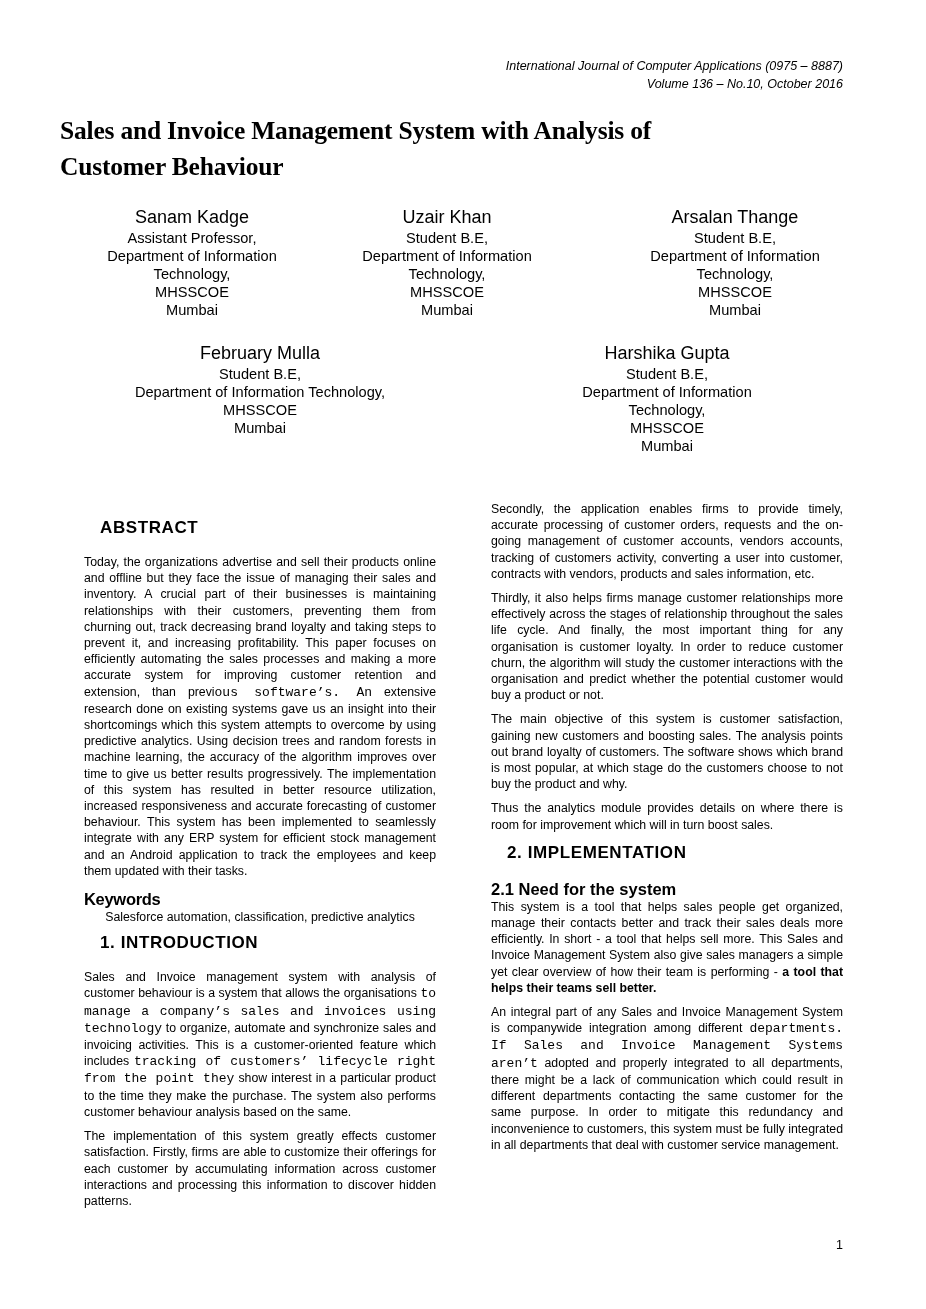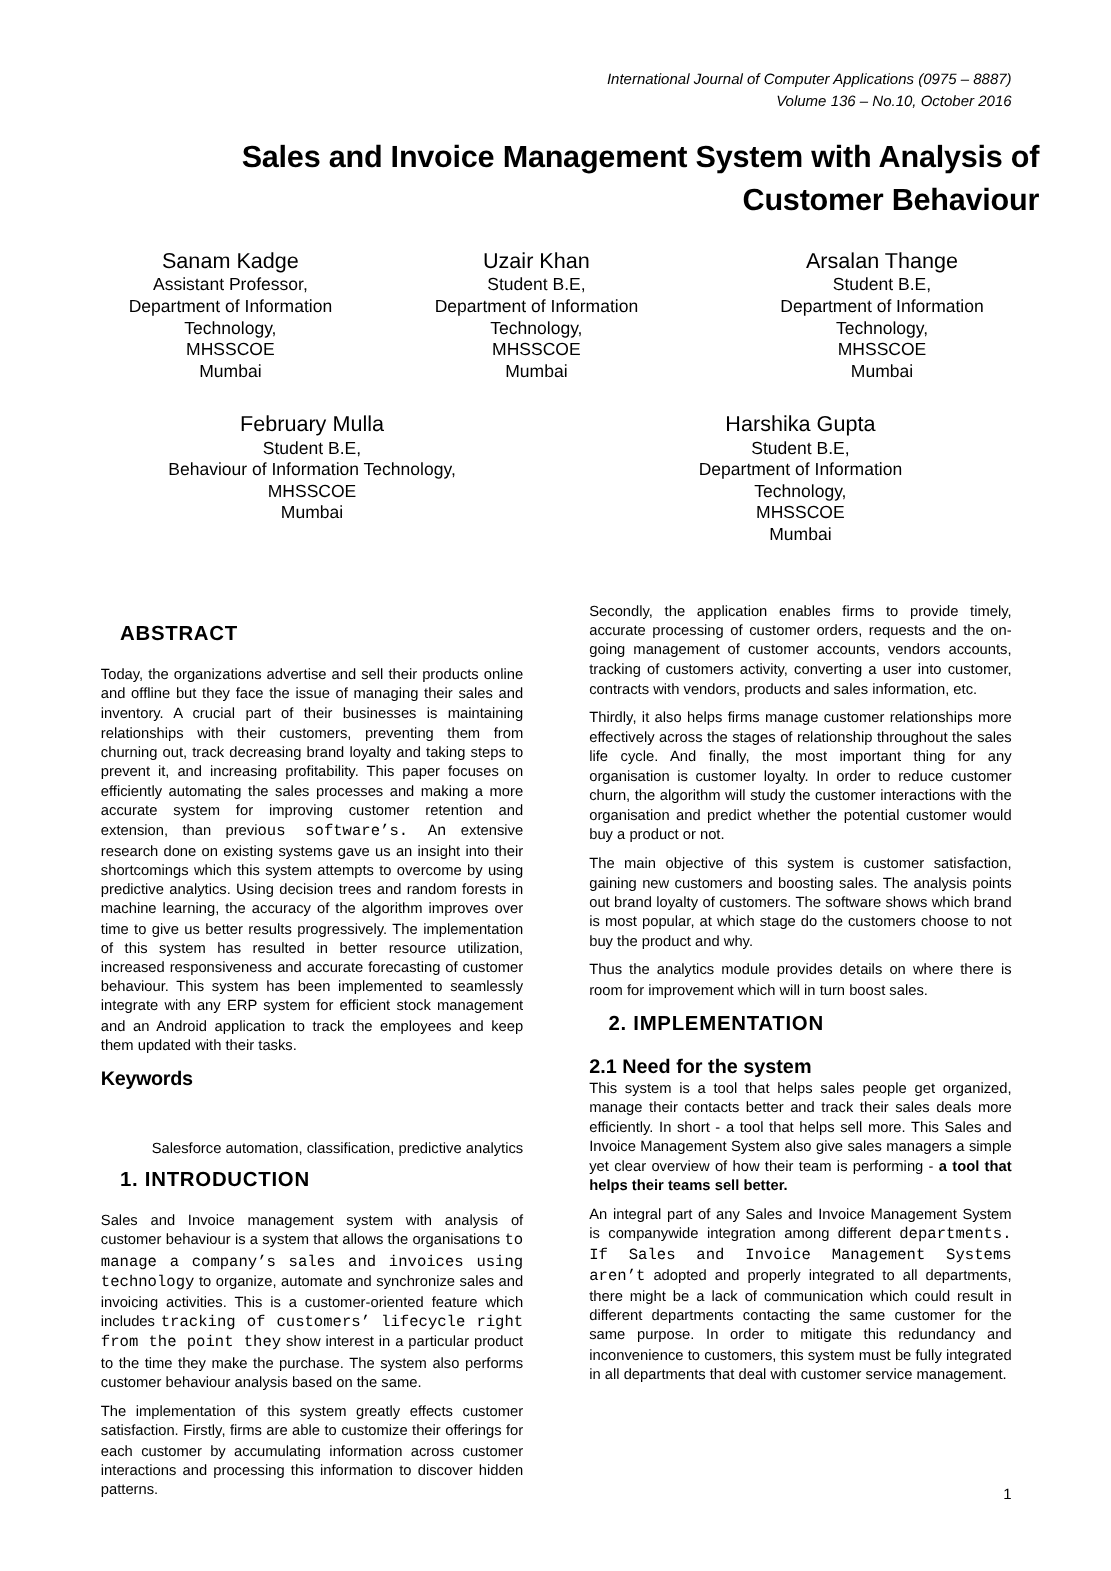--- a/index.html
+++ b/index.html
@@ -1,18 +1,18 @@
 <!DOCTYPE html>
 <html><head>
 <meta charset="utf-8">
 <style>
   html, body { margin: 0; padding: 0; background: #ffffff; }
   body { width: 926px; height: 1309px; position: relative; overflow: hidden; color: #000; font-family: "Liberation Sans", sans-serif; }
   .journal { position: absolute; right: 83px; top: 57px; text-align: right; font-style: italic; font-size: 12.5px; line-height: 18px; }
-  .title { position: absolute; left: 60px; width: 806px; top: 113px; text-align: right; font-weight: bold; font-size: 25.5px; line-height: 36px; letter-spacing: -0.2px; }
+  .title { position: absolute; left: 60px; width: 806px; top: 113px; text-align: left; font-weight: bold; font-size: 25.5px; line-height: 36px; letter-spacing: -0.2px; font-family: Liberation Serif, serif; }
   .author { position: absolute; text-align: center; font-size: 14.6px; line-height: 18px; }
   .author .name { font-size: 18px; line-height: 24px; }
   .col { position: absolute; width: 352px; font-size: 12.3px; line-height: 16.2px; text-align: justify; }
   .col p { margin: 0 0 8px 0; }
   .h1 { font-weight: bold; font-size: 17px; line-height: 20px; margin: 16px; letter-spacing: 0.6px; }
   .h2 { font-weight: bold; font-size: 16.5px; line-height: 20px; margin: 0; }
   .kw-h { font-weight: bold; font-size: 16.5px; line-height: 20px; margin: 0; letter-spacing: -0.3px; }
   .serif { font-family: Liberation Mono, monospace; font-size: 13px; }
   .pagenum { position: absolute; left: 836px; top: 1238px; font-size: 12.5px; }
 </style>
@@ -50,38 +50,38 @@
   <div>Student B.E,</div>
   <div>Department of Information</div>
   <div>Technology,</div>
   <div>MHSSCOE</div>
   <div>Mumbai</div>
 </div>
 
 <div class="author" style="left:110px; width:300px; top:341px;">
   <div class="name">February Mulla</div>
   <div>Student B.E,</div>
-  <div>Behaviour of Information Technology,</div>
+  <div>Department of Information Technology,</div>
   <div>MHSSCOE</div>
   <div>Mumbai</div>
 </div>
 <div class="author" style="left:567px; width:200px; top:341px;">
   <div class="name">Harshika Gupta</div>
   <div>Student B.E,</div>
   <div>Department of Information</div>
   <div>Technology,</div>
   <div>MHSSCOE</div>
   <div>Mumbai</div>
 </div>
 
 <div class="col" style="left:84px; top:502px;">
   <div class="h1">ABSTRACT</div>
   <p><span>Today, the organizations advertise and sell their products online and offline but they face the issue of managing their sales and inventory. A crucial part of their businesses is maintaining relationships with their customers, preventing them from churning out, track decreasing brand loyalty and taking steps to prevent it, and increasing profitability. This paper focuses on efficiently automating the sales processes and making a more accurate system for improving customer retention and extension, than previ</span><span class="serif">ous software’s. An</span><span> extensive research done on existing systems gave us an insight into their shortcomings which this system attempts to overcome by using predictive analytics. Using decision trees and random forests in machine learning, the accuracy of the algorithm improves over time to give us better results progressively. The implementation of this system has resulted in better resource utilization, increased responsiveness and accurate forecasting of customer behaviour. This system has been implemented to seamlessly integrate with any ERP system for efficient stock management and an Android application to track the employees and keep them updated with their tasks.</span></p>
   <div class="kw-h" style="margin-top:10px;">Keywords</div>
-  <p style="text-align:right;margin-top:40px;">Salesforce automation, classification, predictive analytics</p>
+  <p style="text-align:center;">Salesforce automation, classification, predictive analytics</p>
   <div class="h1" style="margin-top:8px;">1.  INTRODUCTION</div>
   <p><span>Sales and Invoice management system with analysis of customer behaviour is a system that allows the organisations </span><span class="serif">to manage a company’s sales and invoices using technology</span><span> to organize, automate and synchronize sales and invoicing activities. This is a customer-oriented feature which includes </span><span class="serif">tracking of customers’ lifecycle right from the point they</span><span> show interest in a particular product to the time they make the purchase. The system also performs customer behaviour analysis based on the same.</span></p>
   <p>The implementation of this system greatly effects customer satisfaction. Firstly, firms are able to customize their offerings for each customer by accumulating information across customer interactions and processing this information to discover hidden patterns.</p>
 </div>
 
 <div class="col" style="left:491px; top:501px;">
   <p>Secondly, the application enables firms to provide timely, accurate processing of customer orders, requests and the on-going management of customer accounts, vendors accounts, tracking of customers activity, converting a user into customer, contracts with vendors, products and sales information, etc.</p>
   <p>Thirdly, it also helps firms manage customer relationships more effectively across the stages of relationship throughout the sales life cycle. And finally, the most important thing for any organisation is customer loyalty. In order to reduce customer churn, the algorithm will study the customer interactions with the organisation and predict whether the potential customer would buy a product or not.</p>
   <p>The main objective of this system is customer satisfaction, gaining new customers and boosting sales. The analysis points out brand loyalty of customers. The software shows which brand is most popular, at which stage do the customers choose to not buy the product and why.</p>
   <p>Thus the analytics module provides details on where there is room for improvement which will in turn boost sales.</p>

